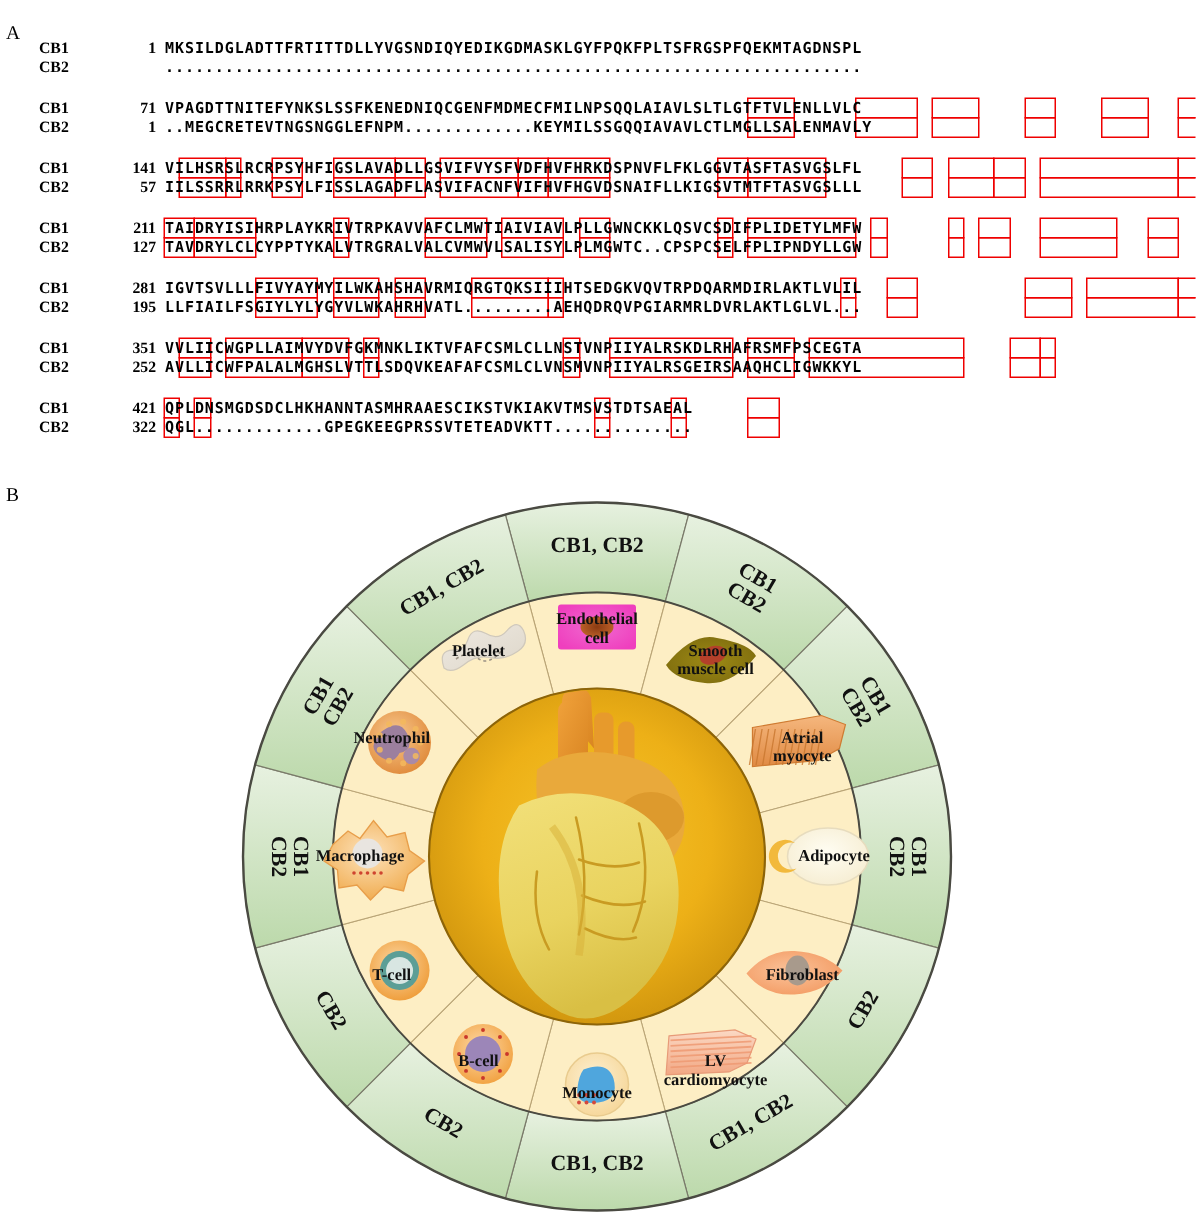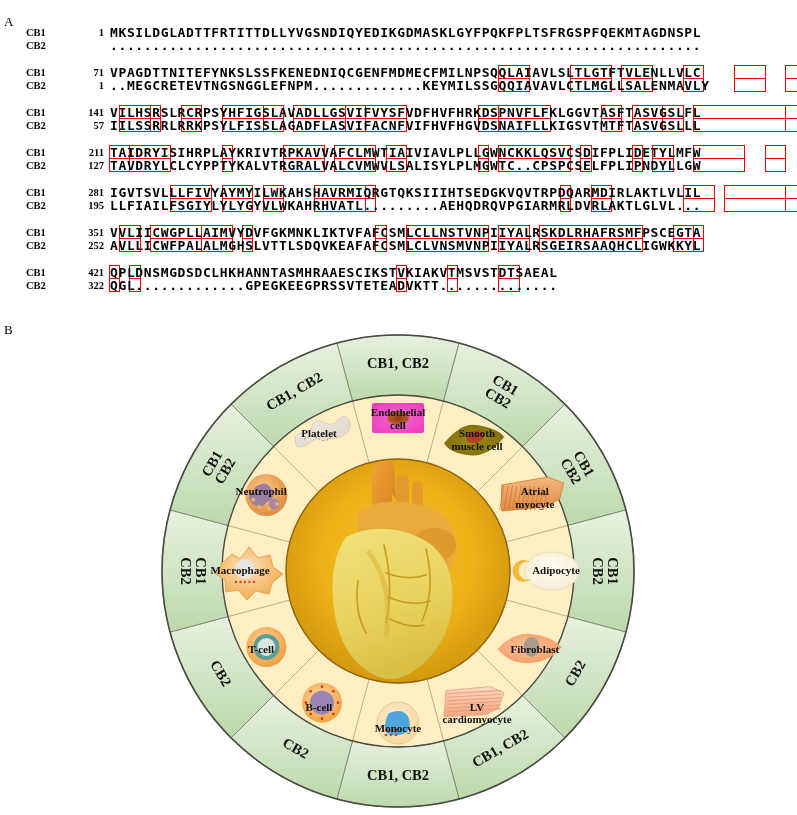--- a/index.html
+++ b/index.html
@@ -14,21 +14,21 @@
   .aln-block{position:relative;margin:0 0 14px 0;padding:0;}
   .aln-row{white-space:pre;font-family:"DejaVu Sans Mono",monospace;font-size:9.2px;
            line-height:13px;height:13px;letter-spacing:0px;}
   .rowlabel{display:inline-block;width:54px;text-align:left;padding-left:26px;
             font-family:"Liberation Serif",serif;font-weight:bold;font-size:10.5px;
             letter-spacing:0px;vertical-align:top;}
   .rownum{display:inline-block;width:24px;text-align:right;
           font-family:"Liberation Serif",serif;font-weight:bold;font-size:10.5px;
           vertical-align:top;padding-right:6px;}
   .seq{display:inline-block;position:relative;vertical-align:top;
-       font-family:"DejaVu Sans Mono",monospace;font-weight:bold;font-size:13px;
+       font-family:"DejaVu Sans Mono",monospace;font-weight:bold;font-size:10px;
        letter-spacing:0.62px;}
   .seqtext{position:relative;z-index:2;}
   .boxlayer{position:absolute;left:0;top:-1.5px;height:15px;z-index:1;}
   .hbox{position:absolute;top:0;height:14.5px;border:1.1px solid #ef0000;box-sizing:border-box;}
 
   
   #panelB{position:absolute;left:0;top:332px;width:797px;height:480px;}
   #wheel{position:absolute;left:148px;top:0;}
   .seg-label{font-family:"Liberation Serif",serif;font-weight:bold;fill:#111;}
   .cell-label{font-family:"Liberation Serif",serif;font-weight:bold;fill:#111;font-size:11px;}

